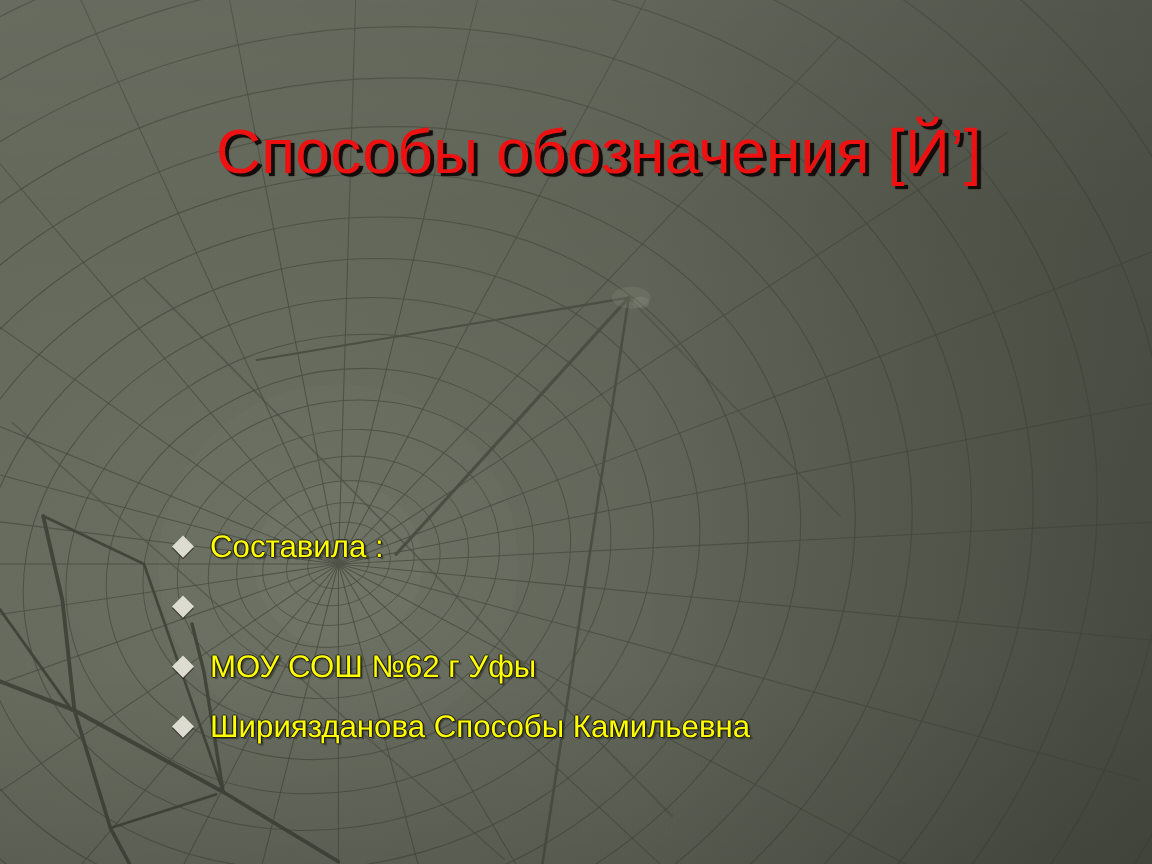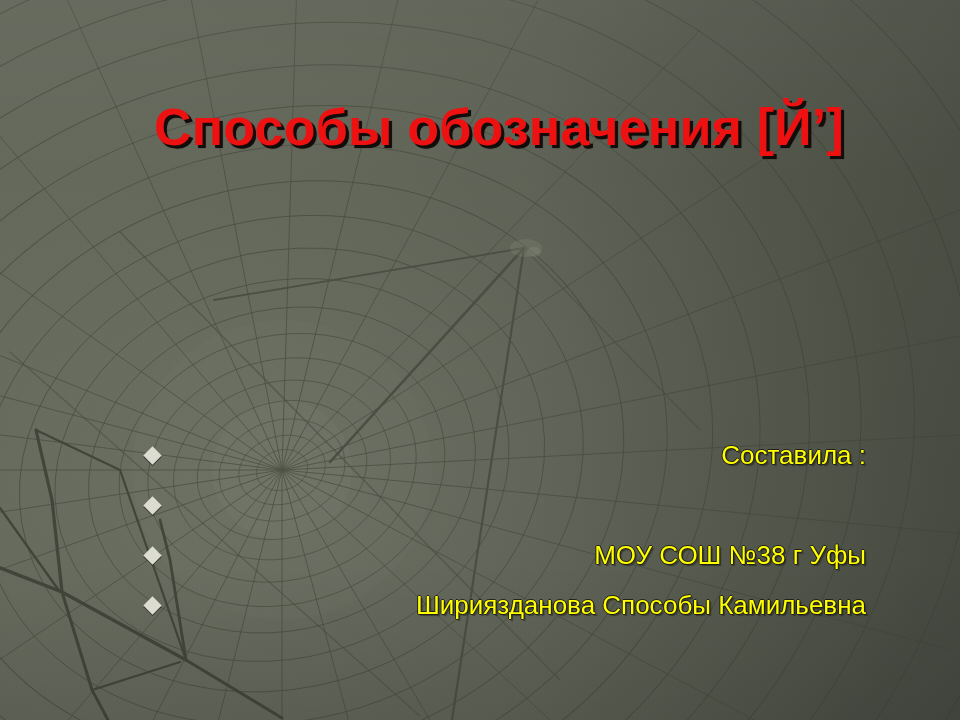--- a/index.html
+++ b/index.html
@@ -41,42 +41,41 @@
   .title-block {
     position: absolute;
     left: 0;
     top: 96px;
     width: 960px;
     text-align: center;
   }
   .title-line {
     font-size: 52px;
     line-height: 62px;
-    font-weight: 700;
+    font-weight: 400;
     color: #ee1111;
     letter-spacing: 0.2px;
     white-space: nowrap;
     text-shadow:
       3px 3px 0 #120d0b,
       3px 3px 1px #120d0b;
     padding-left: 38px;
   }
 
   
   .bullets {
     position: absolute;
     left: 146px;
     top: 430px;
     width: 720px;
   }
   .bullet-row {
     display: flex;
     align-items: center;
     height: 50px;
-    justify-content: space-between;
   }
   .bullet-marker {
     flex: 0 0 auto;
     width: 13px;
     height: 13px;
     margin-right: 16px;
     background: #dcdcd0;
     transform: rotate(45deg);
     box-shadow: 1px 1px 0 rgba(20,20,16,0.55);
   }
@@ -213,21 +212,21 @@
       <span class="bullet-marker"></span>
       <span class="bullet-text">Составила :</span>
     </div>
 
     <div class="bullet-row">
       <span class="bullet-marker"></span>
     </div>
 
     <div class="bullet-row">
       <span class="bullet-marker"></span>
-      <span class="bullet-text">МОУ СОШ №38 г Уфы</span>
+      <span class="bullet-text">МОУ СОШ №62 г Уфы</span>
     </div>
 
     <div class="bullet-row">
       <span class="bullet-marker"></span>
       <span class="bullet-text">Шириязданова Способы Камильевна</span>
     </div>
 
   </div>
 
 </div>

